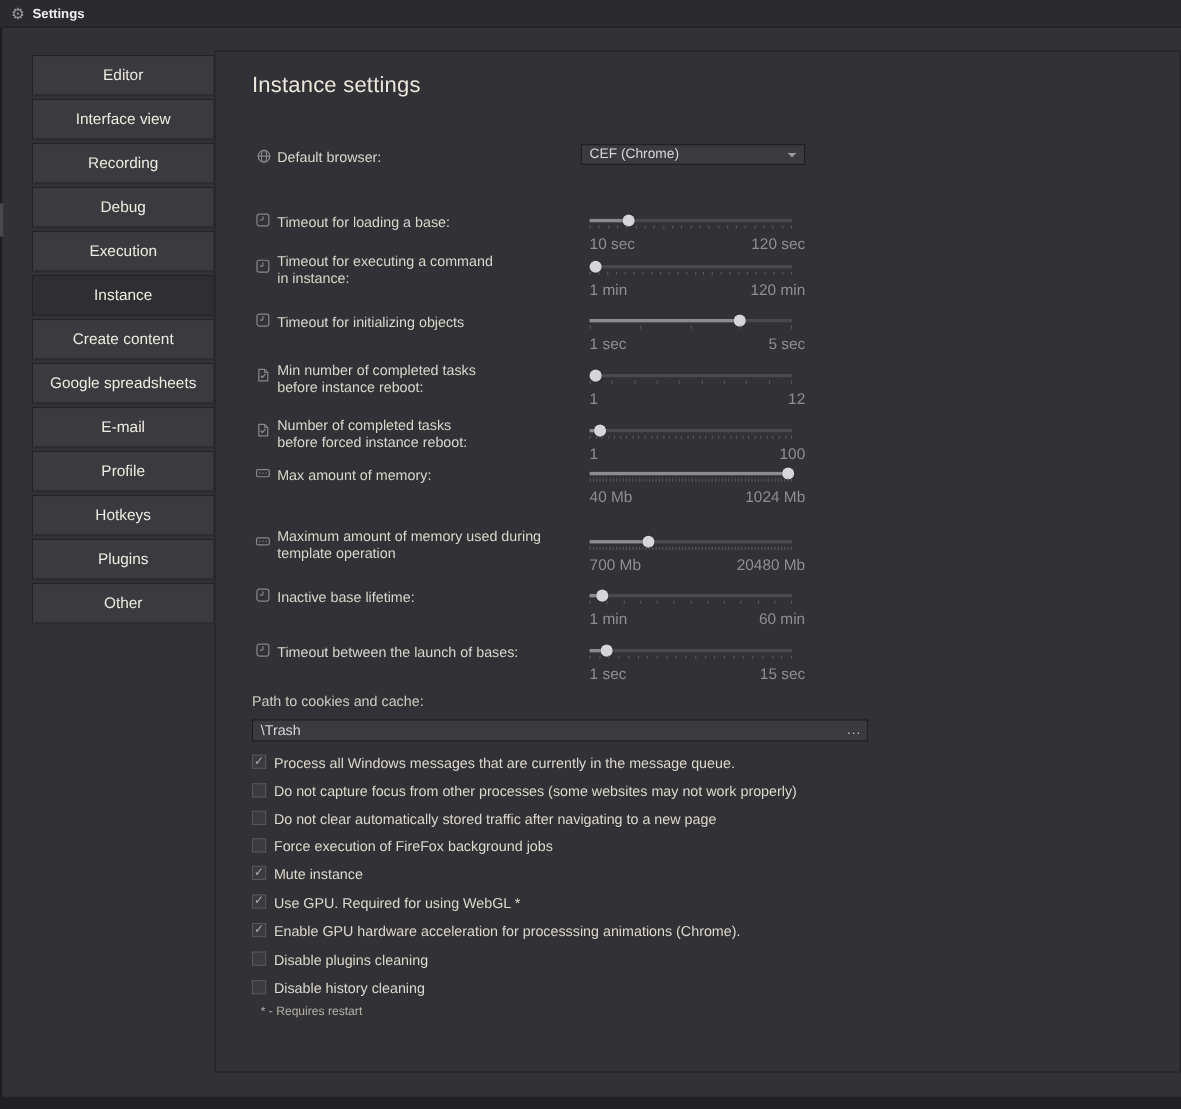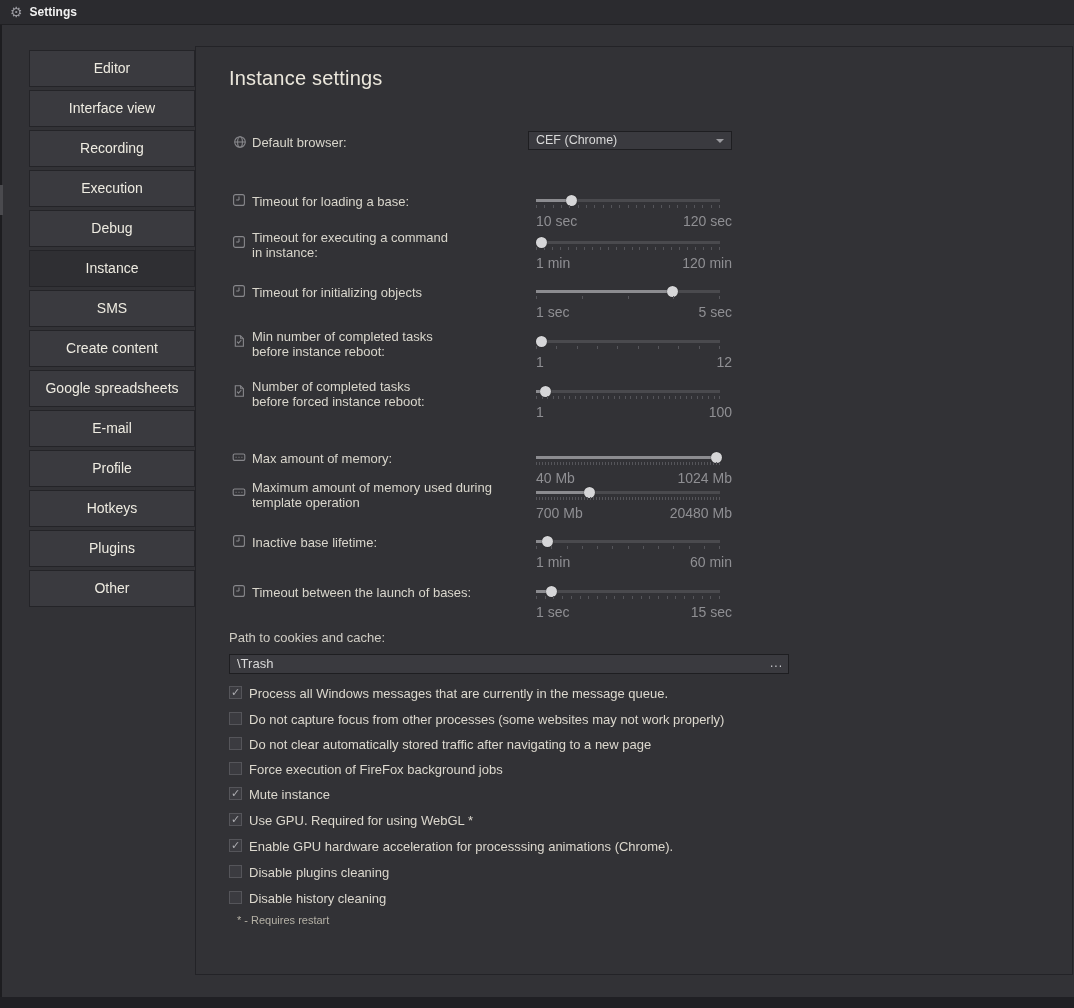--- a/index.html
+++ b/index.html
@@ -107,24 +107,23 @@
   <span class="wtitle">Settings</span>
 </div>
 
 <div class="left-strip"></div>
 <div class="left-grip"></div>
 
 <div class="sidebar">
     <div class="side-btn">Editor</div>
     <div class="side-btn">Interface view</div>
     <div class="side-btn">Recording</div>
+    <div class="side-btn">Debug</div>
     <div class="side-btn">Execution</div>
-    <div class="side-btn">Debug</div>
     <div class="side-btn selected">Instance</div>
-    <div class="side-btn">SMS</div>
     <div class="side-btn">Create content</div>
     <div class="side-btn">Google spreadsheets</div>
     <div class="side-btn">E-mail</div>
     <div class="side-btn">Profile</div>
     <div class="side-btn">Hotkeys</div>
     <div class="side-btn">Plugins</div>
     <div class="side-btn">Other</div>
   </div>
 
 <div class="panel">
@@ -326,21 +325,21 @@
           <i style="left:166.4px"></i>
           <i style="left:171.9px"></i>
           <i style="left:177.5px"></i>
           <i style="left:183.0px"></i>
         </div>
         <div class="sminmax">
           <span>1</span>
           <span>100</span>
         </div>
       </div>
-      <div class="srow" style="top: 401px;">
+      <div class="srow" style="top: 374px;">
         <span class="sicon"><svg width="14" height="14" viewBox="0 0 14 14" fill="none" stroke="#87878b" stroke-width="1.1">
             <rect x="1.2" y="4" width="11.6" height="6.4" rx="1.3"></rect>
             <line x1="3.6" y1="7.2" x2="4.6" y2="7.2"></line>
             <line x1="6.5" y1="7.2" x2="7.5" y2="7.2"></line>
             <line x1="9.4" y1="7.2" x2="10.4" y2="7.2"></line>
           </svg></span>
         <div class="slabel">Max amount of memory:</div>
         <div class="strack">
           <div class="sfill" style="width:180.0px"></div>
           <div class="shandle" style="left:174.5px"></div>

